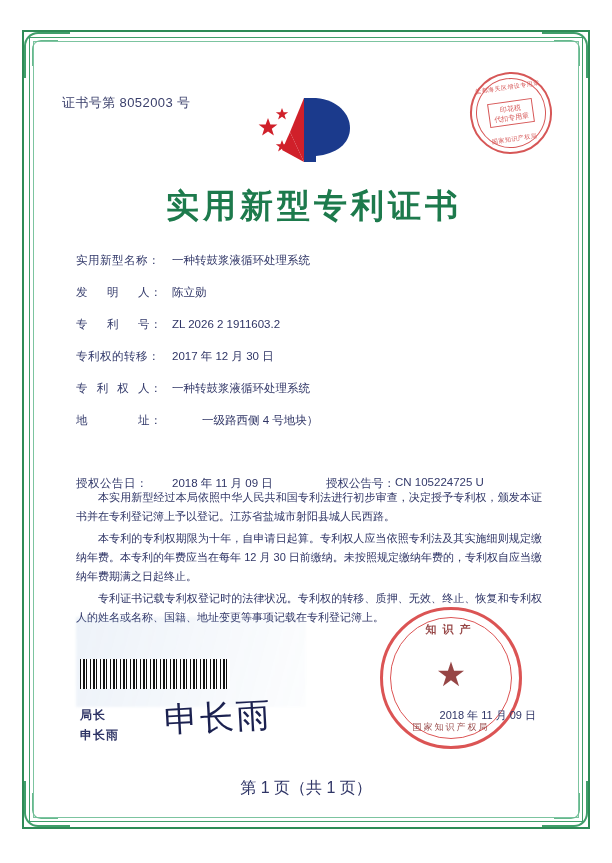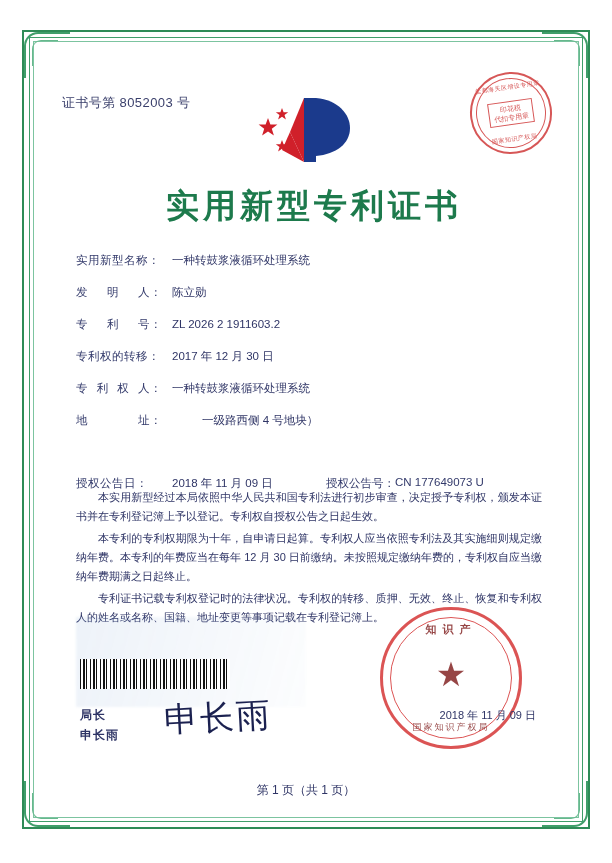--- a/index.html
+++ b/index.html
@@ -301,21 +301,21 @@
     bottom: 84px;
     font-size: 11px;
     color: #2f3566;
   }
   .footer {
     position: absolute;
     left: 0;
     right: 0;
     bottom: 8px;
     text-align: center;
-    font-size: 12px;
+    font-size: 16px;
     color: #2f3566;
   }
   .wm {
     position: absolute;
     left: 30px;
     bottom: 100px;
     width: 230px;
     height: 90px;
     background: linear-gradient(105deg, rgba(120,160,210,0.13), rgba(200,220,240,0.05));
     filter: blur(1px);
@@ -409,28 +409,28 @@
         </div>
       </div>
 
       <div class="pub-row">
         <div class="pub-left">
           <span class="field-label">授权公告日：</span>
           <span class="field-value">2018 年 11 月 09 日</span>
         </div>
         <div class="pub-right">
           <span>授权公告号：</span>
-          <span>CN 177649073 U</span>
+          <span>CN 105224725 U</span>
         </div>
       </div>
 
     </div>
 
     <div class="paras">
-      <p>本实用新型经过本局依照中华人民共和国专利法进行初步审查，决定授予专利权，颁发本证书并在专利登记簿上予以登记。专利权自授权公告之日起生效。</p>
+      <p>本实用新型经过本局依照中华人民共和国专利法进行初步审查，决定授予专利权，颁发本证书并在专利登记簿上予以登记。江苏省盐城市射阳县城人民西路。</p>
       <p>本专利的专利权期限为十年，自申请日起算。专利权人应当依照专利法及其实施细则规定缴纳年费。本专利的年费应当在每年 12 月 30 日前缴纳。未按照规定缴纳年费的，专利权自应当缴纳年费期满之日起终止。</p>
       <p>专利证书记载专利权登记时的法律状况。专利权的转移、质押、无效、终止、恢复和专利权人的姓名或名称、国籍、地址变更等事项记载在专利登记簿上。</p>
     </div>
 
     <div class="wm"></div>
     <div class="barcode"></div>
 
     <div class="director-block">
       <div>局长</div>
       <div>申长雨</div>

